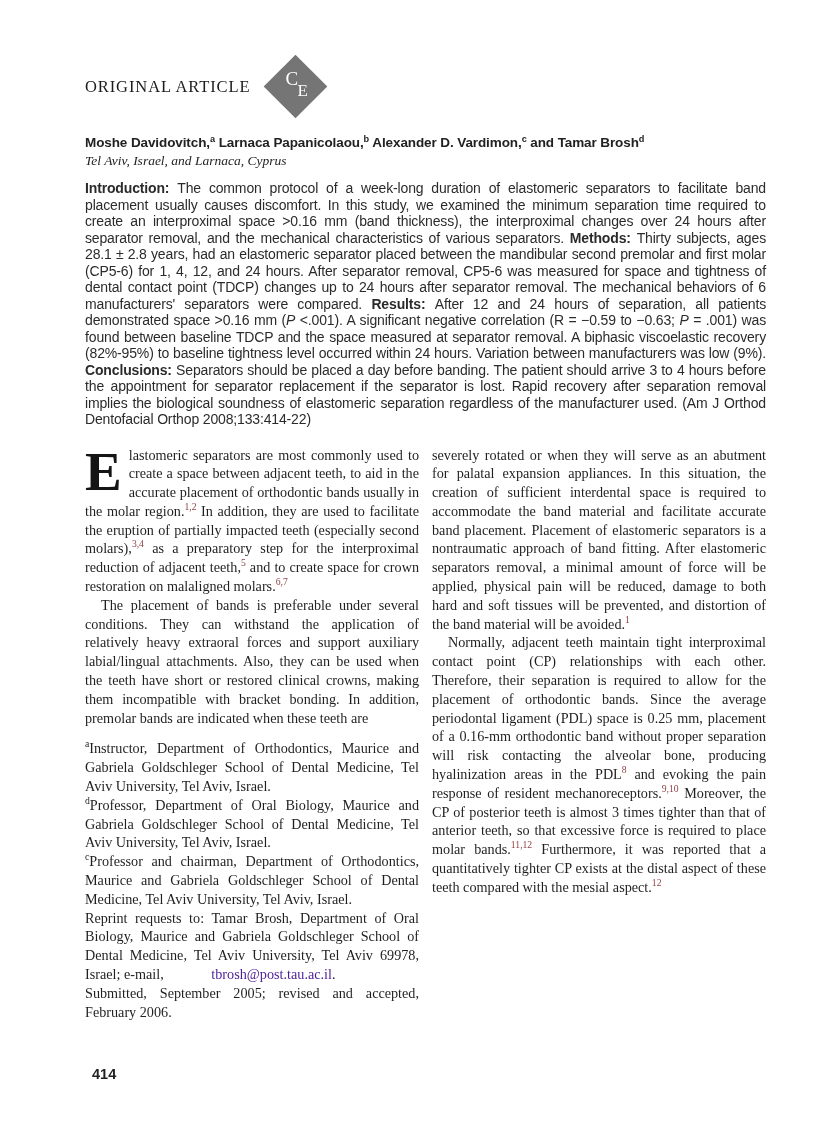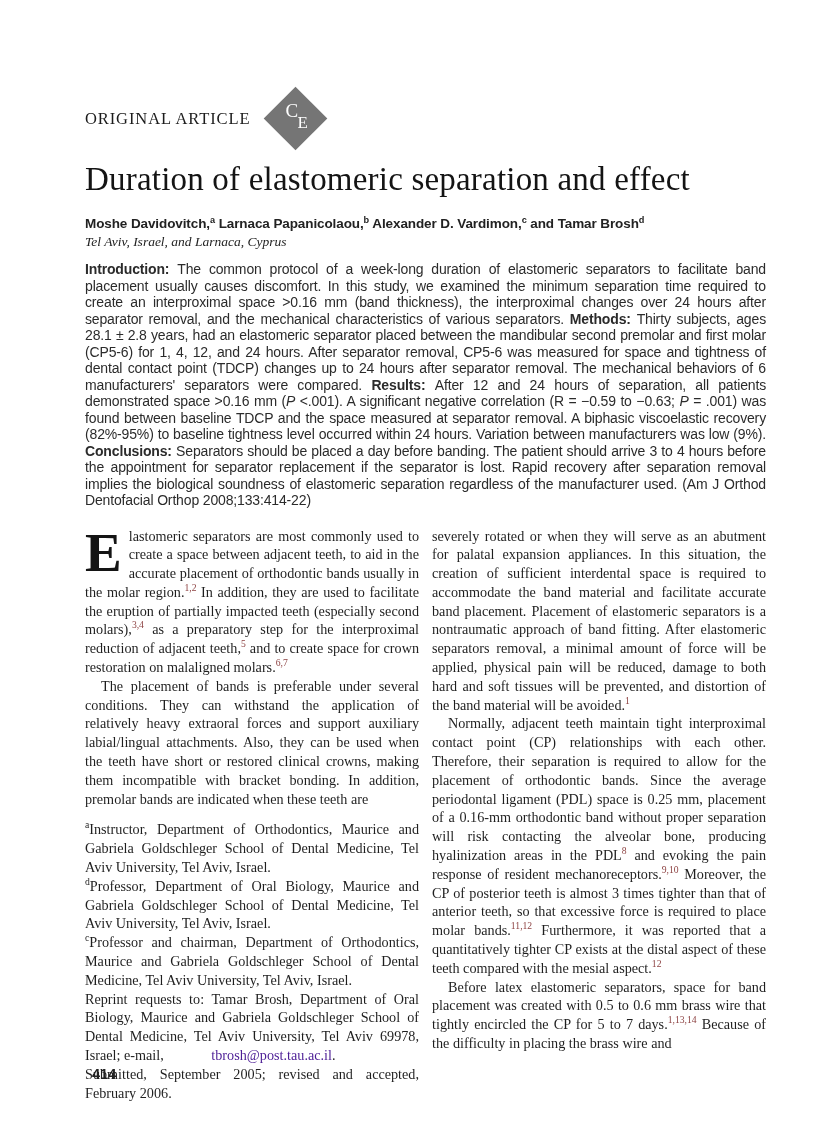--- a/index.html
+++ b/index.html
@@ -1,21 +1,21 @@
 <!DOCTYPE html>
 <html><head>
 <meta charset="utf-8">
 <style>
   html,body{margin:0;padding:0;background:#ffffff;}
   .page{
     position:relative;
     width:838px;height:1122px;
     box-sizing:border-box;
     background:#ffffff;
-    padding:87px 72px 0 85px;
+    padding:55px 72px 0 85px;
     overflow:hidden;
     font-family:"Liberation Serif",serif;
     color:#1f1f1f;
   }
   
   .kicker-row{display:flex;align-items:center;height:64px;}
   .kicker{
     font-family:"Liberation Serif",serif;
     font-size:16.5px;letter-spacing:0.9px;color:#1c1c1c;
   }
@@ -89,21 +89,20 @@
   <header class="kicker-row">
     <span class="kicker">ORIGINAL ARTICLE</span>
     <span class="ce-logo">
       <span class="ce-diamond"></span>
       <span class="ce-c">C</span>
       <span class="ce-e">E</span>
     </span>
   </header>
 
   <h1 class="title">
-    <span class="tline">Duration of elastomeric separation and effect</span>
   </h1>
 
   <div class="byline">
       <p class="para"><span>Moshe Davidovitch,</span><span class="seg-supk">a</span><span> Larnaca Papanicolaou,</span><span class="seg-supk">b</span><span> Alexander D. Vardimon,</span><span class="seg-supk">c</span><span> and Tamar Brosh</span><span class="seg-supk">d</span></p>
     </div>
 
   <div class="affiliation">Tel Aviv, Israel, and Larnaca, Cyprus</div>
 
   <section class="abstract">
       <p class="para"><span class="seg-b">Introduction: </span><span>The common protocol of a week-long duration of elastomeric separators to facilitate band placement usually causes discomfort. In this study, we examined the minimum separation time required to create an interproximal space &gt;0.16 mm (band thickness), the interproximal changes over 24 hours after separator removal, and the mechanical characteristics of various separators. </span><span class="seg-b">Methods: </span><span>Thirty subjects, ages 28.1 ± 2.8 years, had an elastomeric separator placed between the mandibular second premolar and first molar (CP5-6) for 1, 4, 12, and 24 hours. After separator removal, CP5-6 was measured for space and tightness of dental contact point (TDCP) changes up to 24 hours after separator removal. The mechanical behaviors of 6 manufacturers' separators were compared. </span><span class="seg-b">Results: </span><span>After 12 and 24 hours of separation, all patients demonstrated space &gt;0.16 mm (</span><span class="seg-i">P</span><span> &lt;.001). A significant negative correlation (R = −0.59 to −0.63; </span><span class="seg-i">P</span><span> = .001) was found between baseline TDCP and the space measured at separator removal. A biphasic viscoelastic recovery (82%-95%) to baseline tightness level occurred within 24 hours. Variation between manufacturers was low (9%). </span><span class="seg-b">Conclusions: </span><span>Separators should be placed a day before banding. The patient should arrive 3 to 4 hours before the appointment for separator replacement if the separator is lost. Rapid recovery after separation removal implies the biological soundness of elastomeric separation regardless of the manufacturer used. (Am J Orthod Dentofacial Orthop 2008;133:414-22)</span></p>
@@ -119,19 +118,18 @@
           <p class="para"><span class="seg-supk">a</span><span>Instructor, Department of Orthodontics, Maurice and Gabriela Goldschleger School of Dental Medicine, Tel Aviv University, Tel Aviv, Israel.</span></p>
           <p class="para"><span class="seg-supk">d</span><span>Professor, Department of Oral Biology, Maurice and Gabriela Goldschleger School of Dental Medicine, Tel Aviv University, Tel Aviv, Israel.</span></p>
           <p class="para"><span class="seg-supk">c</span><span>Professor and chairman, Department of Orthodontics, Maurice and Gabriela Goldschleger School of Dental Medicine, Tel Aviv University, Tel Aviv, Israel.</span></p>
           <p class="para"><span>Reprint requests to: Tamar Brosh, Department of Oral Biology, Maurice and Gabriela Goldschleger School of Dental Medicine, Tel Aviv University, Tel Aviv 69978, Israel; e-mail, </span><span class="seg-link">tbrosh@post.tau.ac.il</span><span>.</span></p>
           <p class="para"><span>Submitted, September 2005; revised and accepted, February 2006.</span></p>
         </div>
     </div>
     <div class="col">
         <p class="para"><span>severely rotated or when they will serve as an abutment for palatal expansion appliances. In this situation, the creation of sufficient interdental space is required to accommodate the band material and facilitate accurate band placement. Placement of elastomeric separators is a nontraumatic approach of band fitting. After elastomeric separators removal, a minimal amount of force will be applied, physical pain will be reduced, damage to both hard and soft tissues will be prevented, and distortion of the band material will be avoided.</span><span class="seg-sup">1</span></p>
         <p class="para indent"><span>Normally, adjacent teeth maintain tight interproximal contact point (CP) relationships with each other. Therefore, their separation is required to allow for the placement of orthodontic bands. Since the average periodontal ligament (PDL) space is 0.25 mm, placement of a 0.16-mm orthodontic band without proper separation will risk contacting the alveolar bone, producing hyalinization areas in the PDL</span><span class="seg-sup">8</span><span> and evoking the pain response of resident mechanoreceptors.</span><span class="seg-sup">9,10</span><span> Moreover, the CP of posterior teeth is almost 3 times tighter than that of anterior teeth, so that excessive force is required to place molar bands.</span><span class="seg-sup">11,12</span><span> Furthermore, it was reported that a quantitatively tighter CP exists at the distal aspect of these teeth compared with the mesial aspect.</span><span class="seg-sup">12</span></p>
-        <p class="para indent"><span>Before latex elastomeric separators, space for band placement was created with 0.5 to 0.6 mm brass wire that tightly encircled the CP for 5 to 7 days.</span><span class="seg-sup">1,13,14</span><span> Because of the difficulty in placing the brass wire and</span></p>
       </div>
   </main>
 
   <div class="page-number">414</div>
 
 </div>
 
 </body></html>

